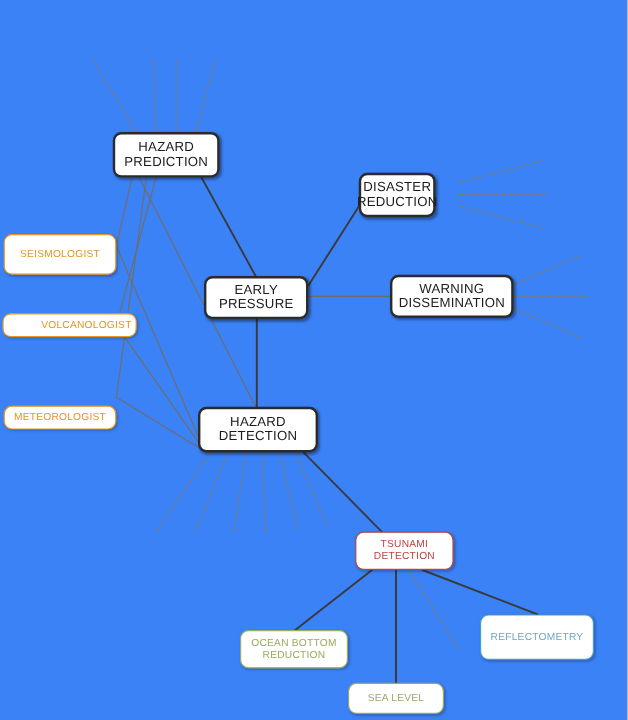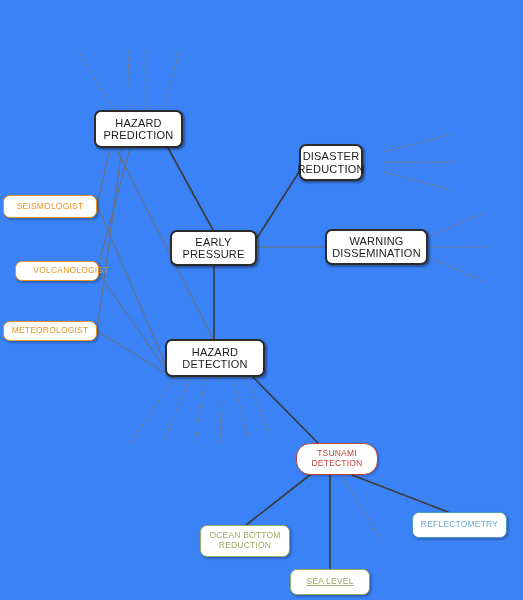--- a/index.html
+++ b/index.html
@@ -126,23 +126,23 @@
       <div class="node primary" style="left: 94px; top: 110px; width: 89px; height: 38px;"><span class="lbl">HAZARD
 PREDICTION</span></div>
       <div class="node primary" style="left: 299px; top: 144px; width: 64px; height: 37px;"><span class="lbl">DISASTER
 REDUCTION</span></div>
       <div class="node primary" style="left: 170px; top: 230px; width: 87px; height: 36px;"><span class="lbl">EARLY
 PRESSURE</span></div>
       <div class="node primary" style="left: 325px; top: 229px; width: 103px; height: 36px;"><span class="lbl">WARNING
 DISSEMINATION</span></div>
       <div class="node primary" style="left: 165px; top: 339px; width: 100px; height: 38px;"><span class="lbl">HAZARD
 DETECTION</span></div>
-      <div class="node orange" style="left: 3px; top: 195px; width: 94px; height: 23px; justify-content: center;"><span class="lbl">SEISMOLOGIST</span></div>
-      <div class="node orange" style="left: 15px; top: 261px; width: 84px; height: 20px; padding-left: 28px;"><span class="lbl">VOLCANOLOGIST</span></div>
-      <div class="node orange" style="left: 3px; top: 321px; width: 94px; height: 20px;"><span class="lbl">METEOROLOGIST</span></div>
-      <div class="node red" style="left: 296px; top: 443px; width: 82px; height: 32px; border-radius: 14px;"><span class="lbl">TSUNAMI
+      <div class="node orange" style="left: 3px; top: 195px; width: 94px; height: 34px; justify-content: center;"><span class="lbl">SEISMOLOGIST</span></div>
+      <div class="node orange" style="left: 2px; top: 261px; width: 112px; height: 20px; padding-left: 28px;"><span class="lbl">VOLCANOLOGIST</span></div>
+      <div class="node orange" style="left: 3px; top: 338px; width: 94px; height: 20px;"><span class="lbl">METEOROLOGIST</span></div>
+      <div class="node red" style="left: 296px; top: 443px; width: 82px; height: 32px;"><span class="lbl">TSUNAMI
 DETECTION</span></div>
       <div class="node olive" style="left: 200px; top: 525px; width: 90px; height: 32px;"><span class="lbl">OCEAN BOTTOM
 REDUCTION</span></div>
-      <div class="node olive" style="left: 290px; top: 569px; width: 80px; height: 26px; text-decoration: underline;"><span class="lbl">SEA LEVEL</span></div>
-      <div class="node blue" style="left: 412px; top: 512px; width: 95px; height: 26px;"><span class="lbl">REFLECTOMETRY</span></div>
+      <div class="node olive" style="left: 290px; top: 569px; width: 80px; height: 26px;"><span class="lbl">SEA LEVEL</span></div>
+      <div class="node blue" style="left: 400px; top: 512px; width: 95px; height: 38px;"><span class="lbl">REFLECTOMETRY</span></div>
     </div>
 </div>
 
 </body></html>

